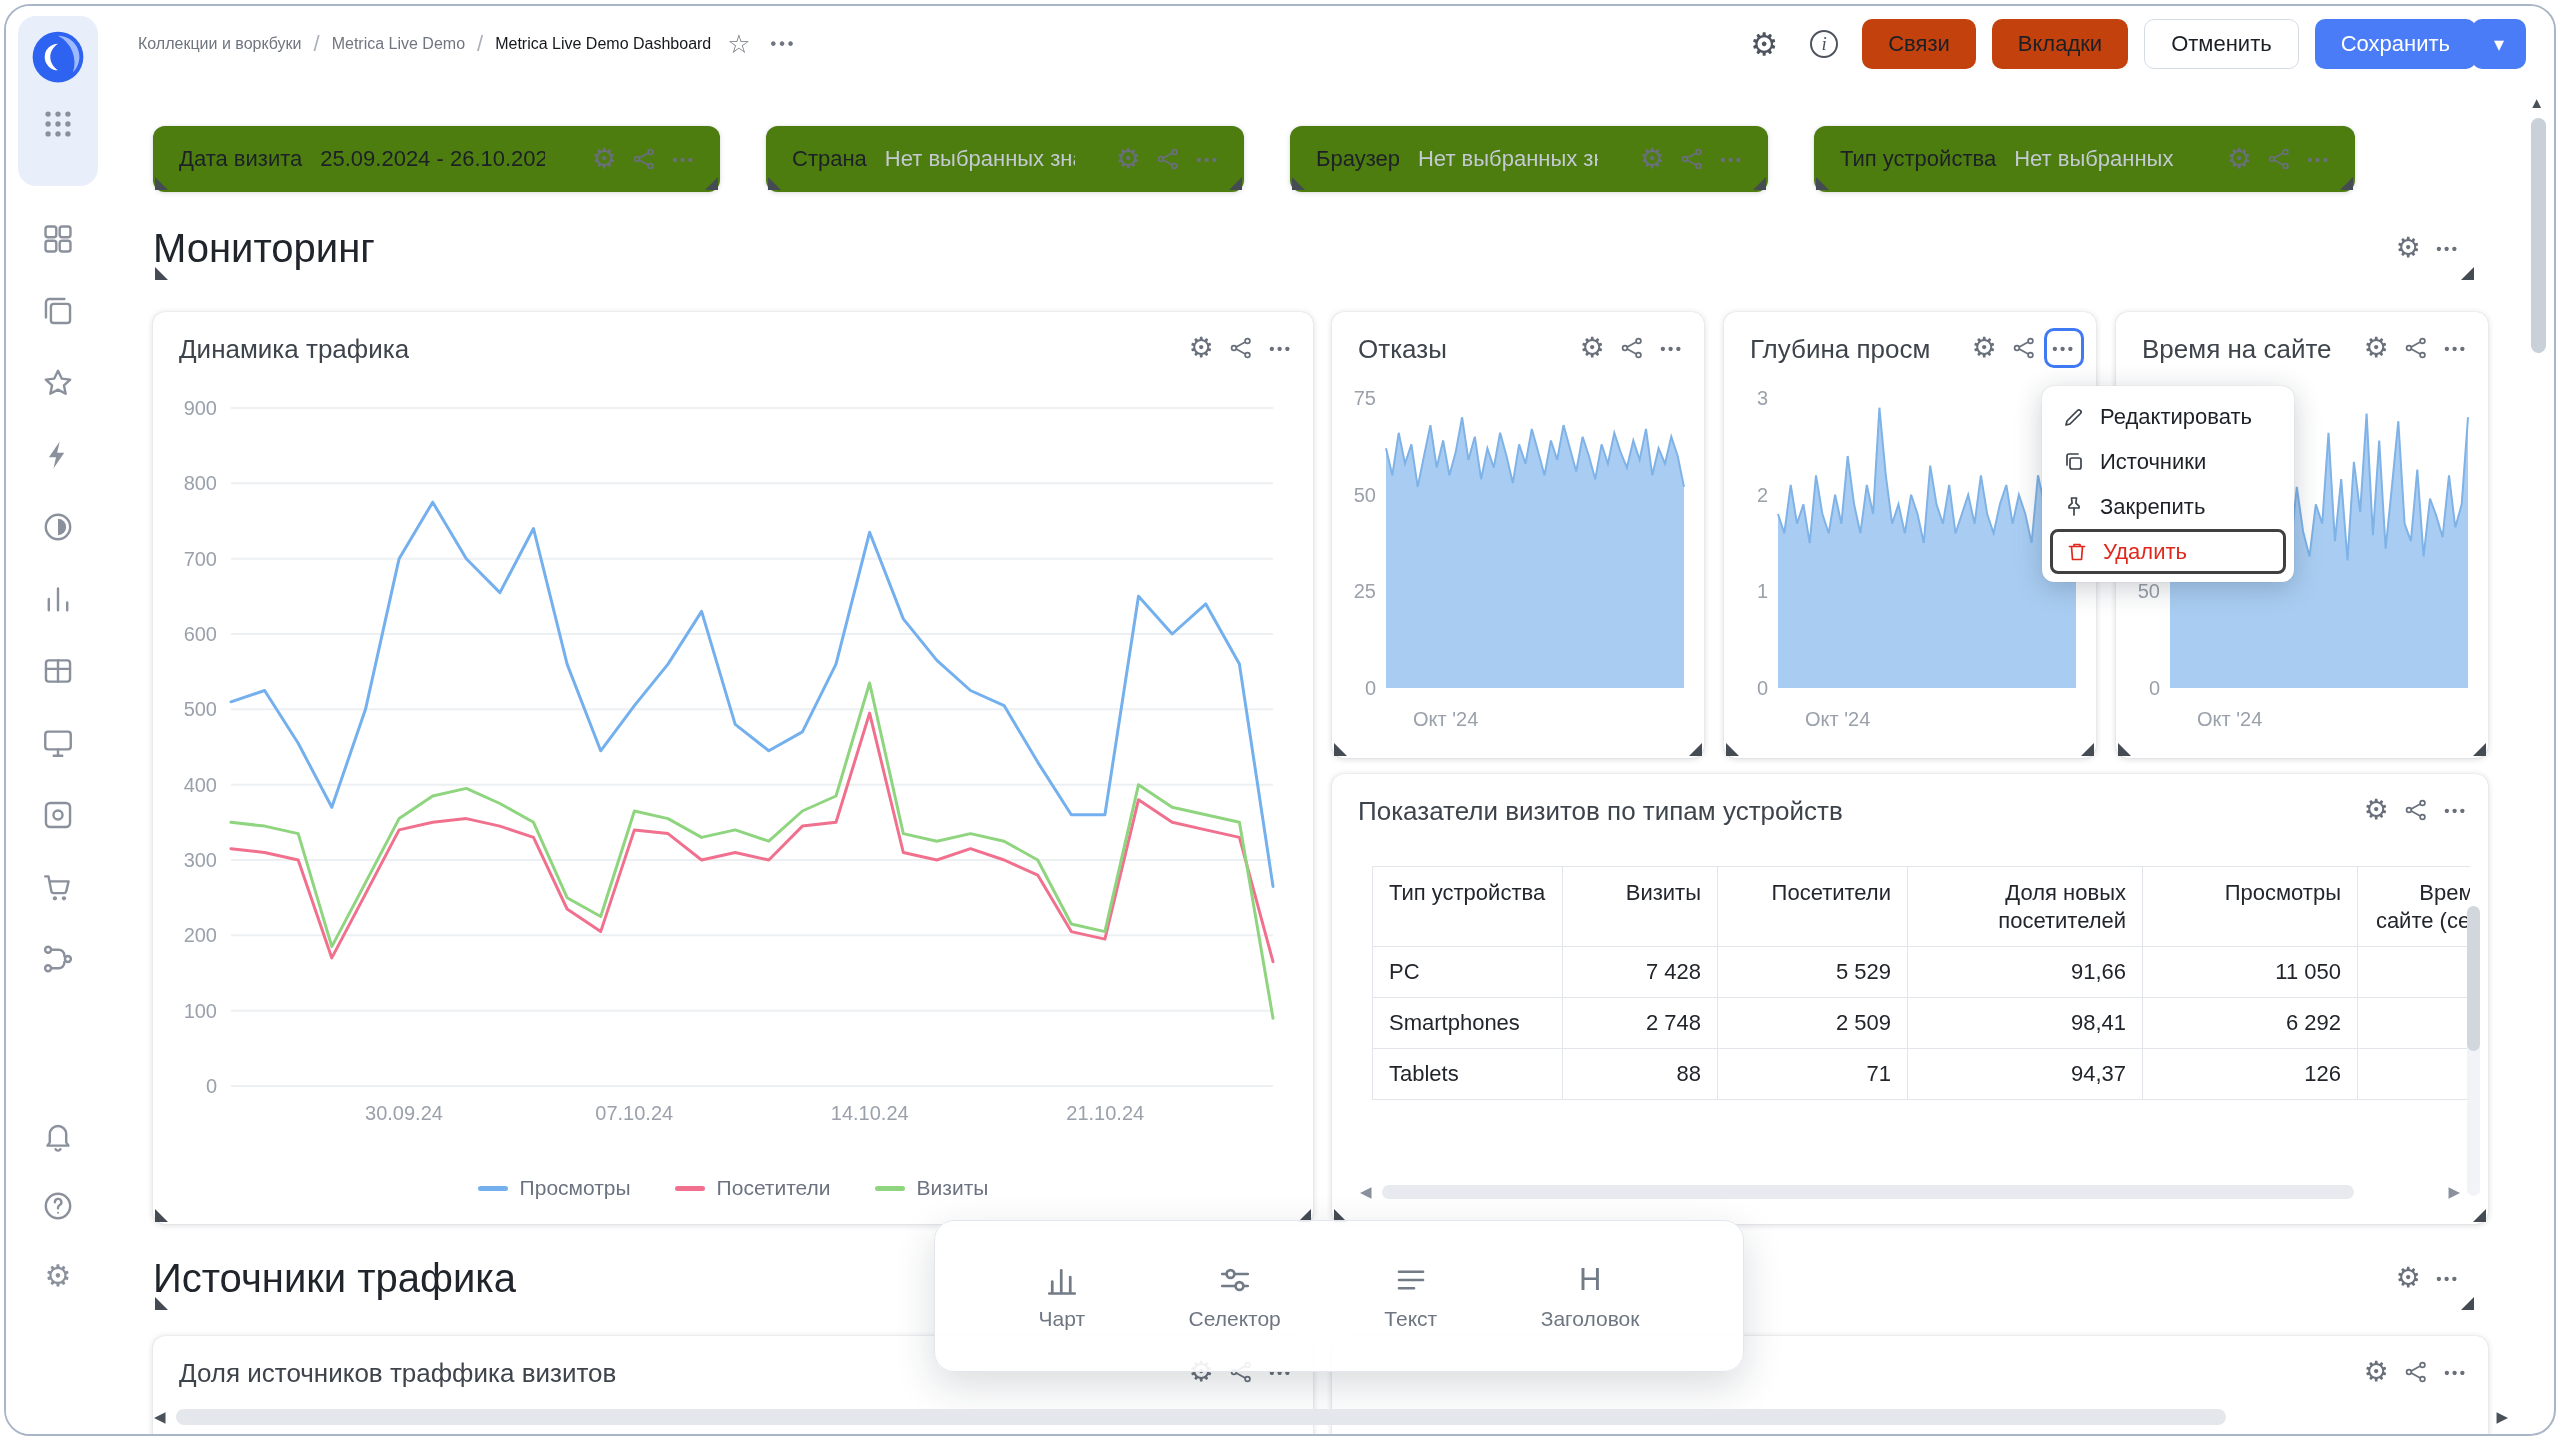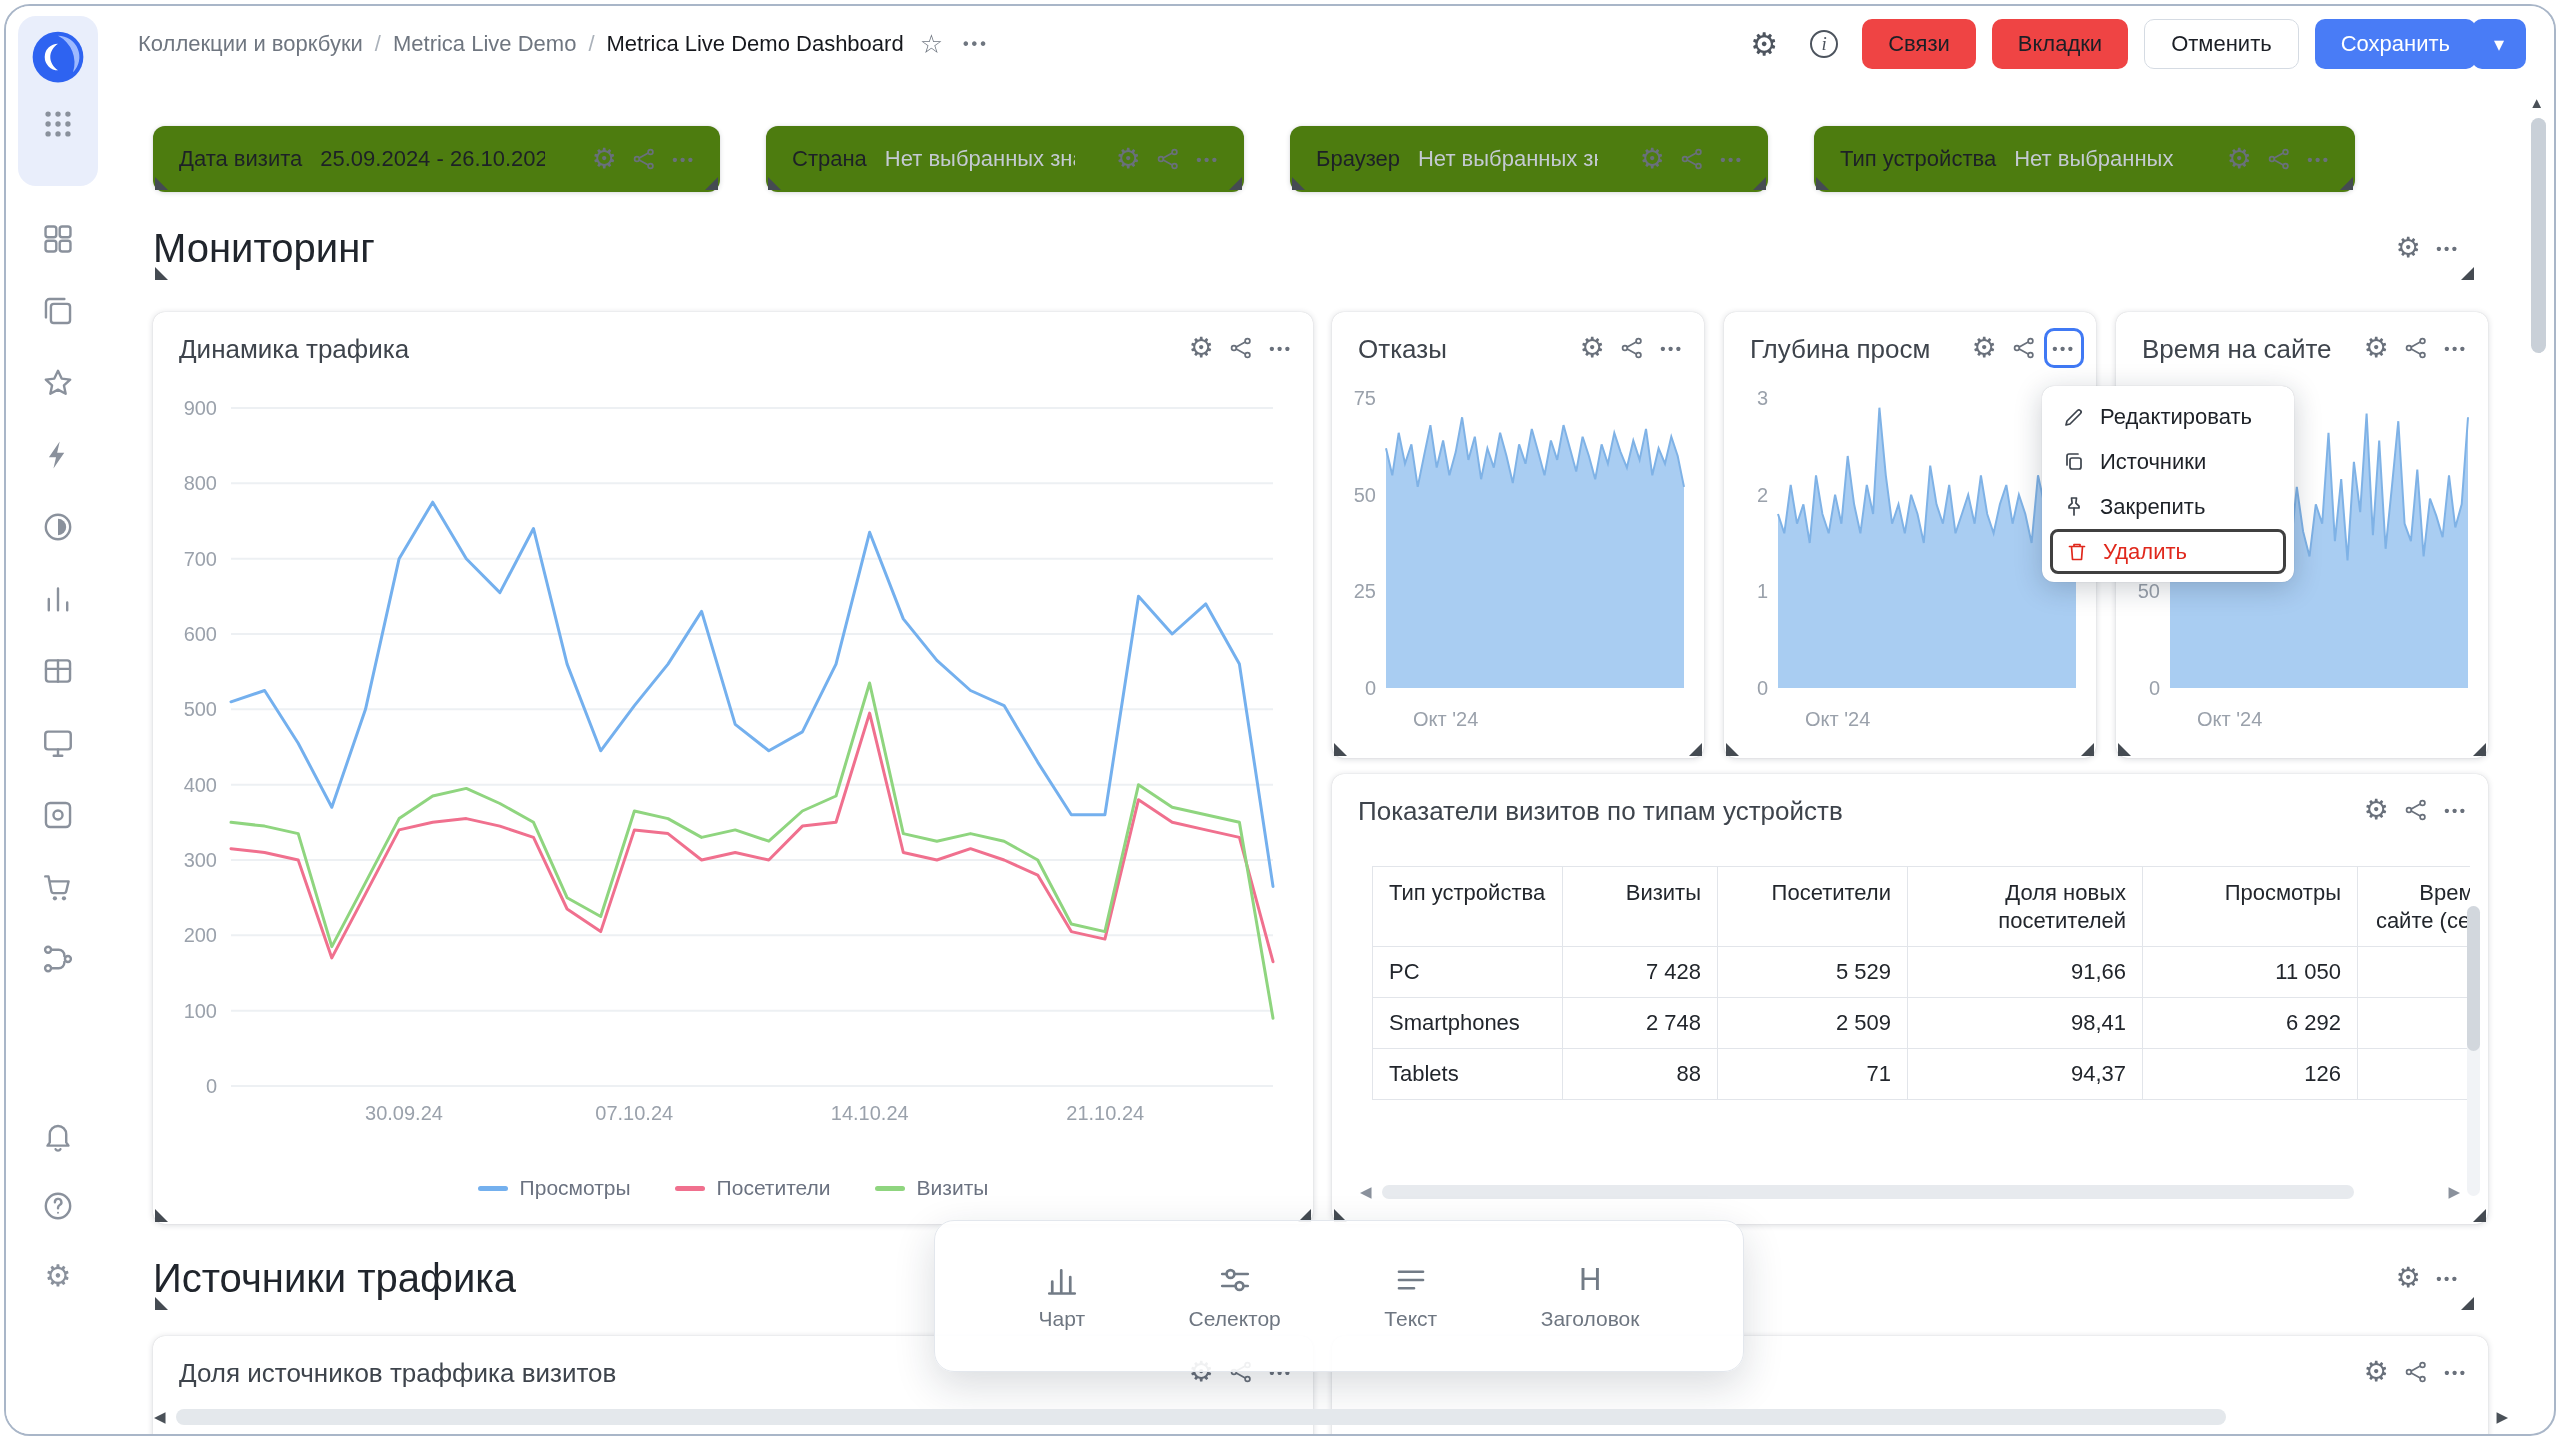--- a/index.html
+++ b/index.html
@@ -2,30 +2,30 @@
 <html><head>
 <meta charset="utf-8">
 <style>
   *{box-sizing:border-box;margin:0;padding:0;}
   html,body{width:2560px;height:1440px;background:#fff;font-family:"Liberation Sans","DejaVu Sans",sans-serif;overflow:hidden;}
   .window{position:absolute;left:4px;top:4px;width:2552px;height:1432px;border:2px solid #a9b6c8;border-radius:26px;background:#fff;overflow:hidden;}
 
   
   .topbar{position:absolute;left:104px;right:0;top:0;height:76px;display:flex;align-items:center;padding:0 28px;background:#fff;z-index:20;}
   .crumbs{display:flex;align-items:center;white-space:nowrap;}
-  .crumb{font-size:22px;color:#6f7680;cursor:pointer;text-align:right;}
+  .crumb{font-size:16px;color:#6f7680;cursor:pointer;text-align:right;}
   .crumb.current{color:#16181d;font-weight:500;}
   .crumb-sep{color:#aab1ba;margin:0 12px;font-size:22px;}
   .star-ic{font-size:26px;color:#6f7680;margin-left:16px;cursor:pointer;}
   .crumb-dots{font-size:16px;letter-spacing:3px;color:#6f7680;margin-left:20px;font-weight:700;cursor:pointer;}
   .top-right{margin-left:auto;display:flex;align-items:center;gap:16px;}
   .h-ic{width:44px;height:44px;display:flex;align-items:center;justify-content:center;color:#4d545e;cursor:pointer;}
   .h-gear::before{content:"⚙";font-size:31px;line-height:1;}
   .info-ic{width:28px;height:28px;border:2px solid #4d545e;border-radius:50%;display:flex;align-items:center;justify-content:center;font-size:19px;color:#4d545e;font-family:"Liberation Serif",serif;font-style:italic;}
-  .btn{display:flex;align-items:center;justify-content:center;height:50px;border-radius:10px;font-size:22px;padding:0 26px;cursor:pointer;border:none;background:#ef4444;color:#1b1f26;white-space:nowrap;}
+  .btn{display:flex;align-items:center;justify-content:center;height:50px;border-radius:10px;font-size:22px;padding:0 26px;cursor:pointer;border:none;background:#c2410c;color:#1b1f26;white-space:nowrap;}
   .btn.outline{background:#fff;border:1px solid #d5dbe3;}
   .btn.primary{background:#497cf6;color:#fff;}
   .btn.chev{width:54px;padding:0;background:#497cf6;color:#fff;font-size:20px;margin-left:-10px;}
   .savegrp{display:flex;gap:6px;}
 
   
   .sidebar{position:absolute;left:0;top:0;bottom:0;width:104px;background:#fff;z-index:25;}
   .side-top{position:absolute;top:10px;left:12px;width:80px;height:170px;background:#e9eefb;border-radius:18px;display:flex;flex-direction:column;align-items:center;padding-top:12px;gap:20px;}
   .side-mid{position:absolute;top:215px;left:0;width:104px;display:flex;flex-direction:column;align-items:center;gap:36px;}
   .side-bottom{position:absolute;bottom:140px;left:0;width:104px;display:flex;flex-direction:column;align-items:center;gap:34px;}

